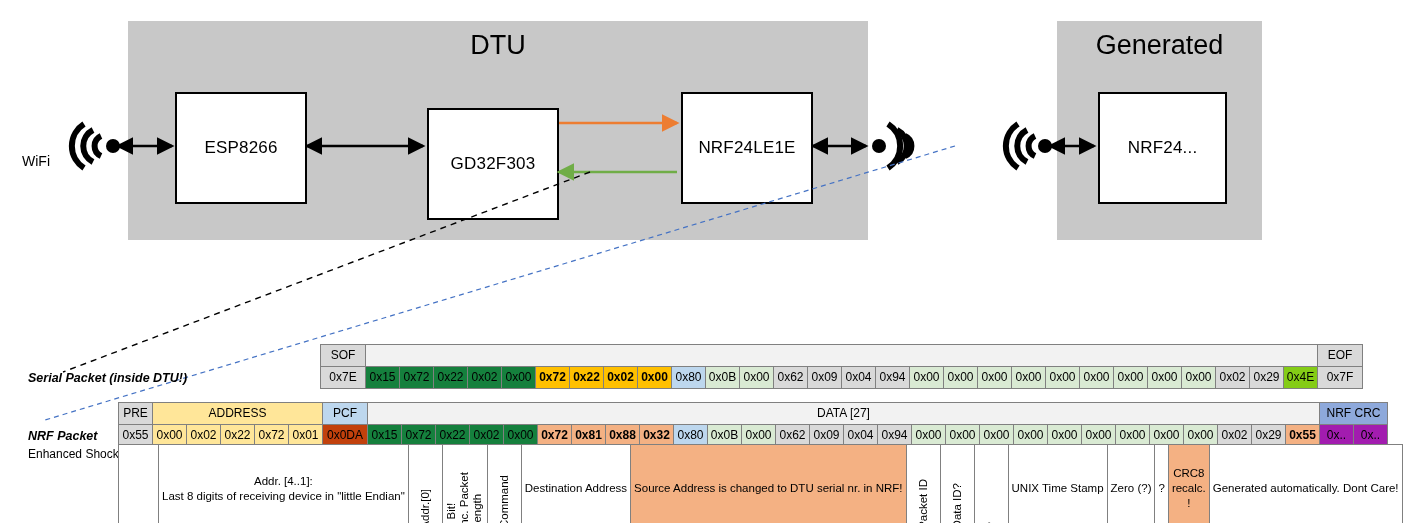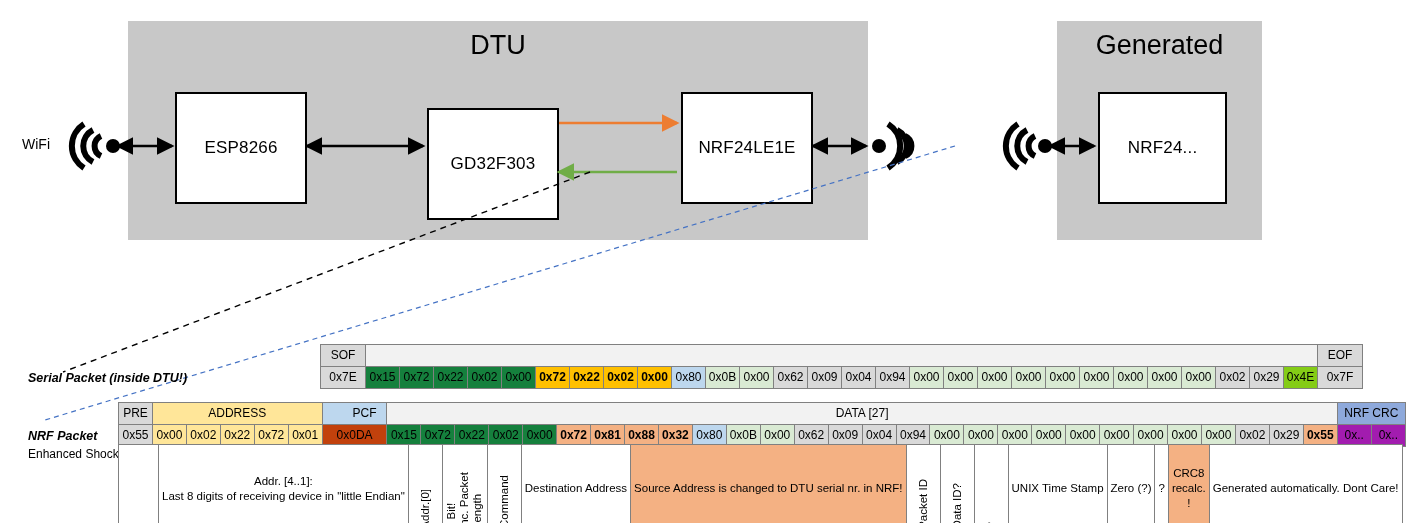--- a/index.html
+++ b/index.html
@@ -81,21 +81,21 @@
   <div class="chip" style="left:427px;top:108px;width:128px;height:108px;">
     <span>GD32F303</span>
   </div>
   <div class="chip" style="left:681px;top:92px;width:128px;height:108px;">
     <span>NRF24LE1E</span>
   </div>
   <div class="chip" style="left:1098px;top:92px;width:125px;height:108px;">
     <span>NRF24...</span>
   </div>
 
-  <div class="lbl-wifi" style="left:22px;top:136px;">WiFi</div>
+  <div class="lbl-wifi" style="left:22px;top:153px;">WiFi</div>
 
   <svg id="diagram-arrows" style="position:absolute;left:0;top:0;width:1406px;height:260px;">
     <defs>
       <marker id="ahB" markerWidth="7" markerHeight="7" refX="6" refY="3.5" orient="auto">
         <path d="M0,0 L7,3.5 L0,7 z" fill="#000"></path>
       </marker>
       <marker id="ahBs" markerWidth="7" markerHeight="7" refX="1" refY="3.5" orient="auto">
         <path d="M7,0 L0,3.5 L7,7 z" fill="#000"></path>
       </marker>
       <marker id="ahO" markerWidth="7" markerHeight="7" refX="6" refY="3.5" orient="auto">
@@ -189,21 +189,21 @@
           <td class="hdr thickleft" style="width: 44px;">0x7F</td>
         </tr>
     </tbody>
   </table>
 
   <table class="pkt" id="nrf-table" style="left:118px;top:72px;">
     <tbody>
       <tr id="nrf-hdr-row">
           <td class="hdr" style="width: 33px;">PRE</td>
           <td class="hdr-yellow" colspan="5">ADDRESS</td>
-          <td class="hdr-blue" style="width: 44px; padding-left: 20px;">PCF</td>
+          <td class="hdr-blue" style="width: 44px;">PCF</td>
           <td class="hdr-empty" colspan="28">DATA [27]</td>
           <td class="hdr-crc" colspan="2">NRF CRC</td>
         </tr>
       <tr id="nrf-val-row">
           <td class="gray" style="width: 33px;">0x55</td>
           <td class="addr" style="width: 33px;">0x00</td>
           <td class="addr" style="width: 33px;">0x02</td>
           <td class="addr" style="width: 33px;">0x22</td>
           <td class="addr" style="width: 33px;">0x72</td>
           <td class="addr" style="width: 33px;">0x01</td>

